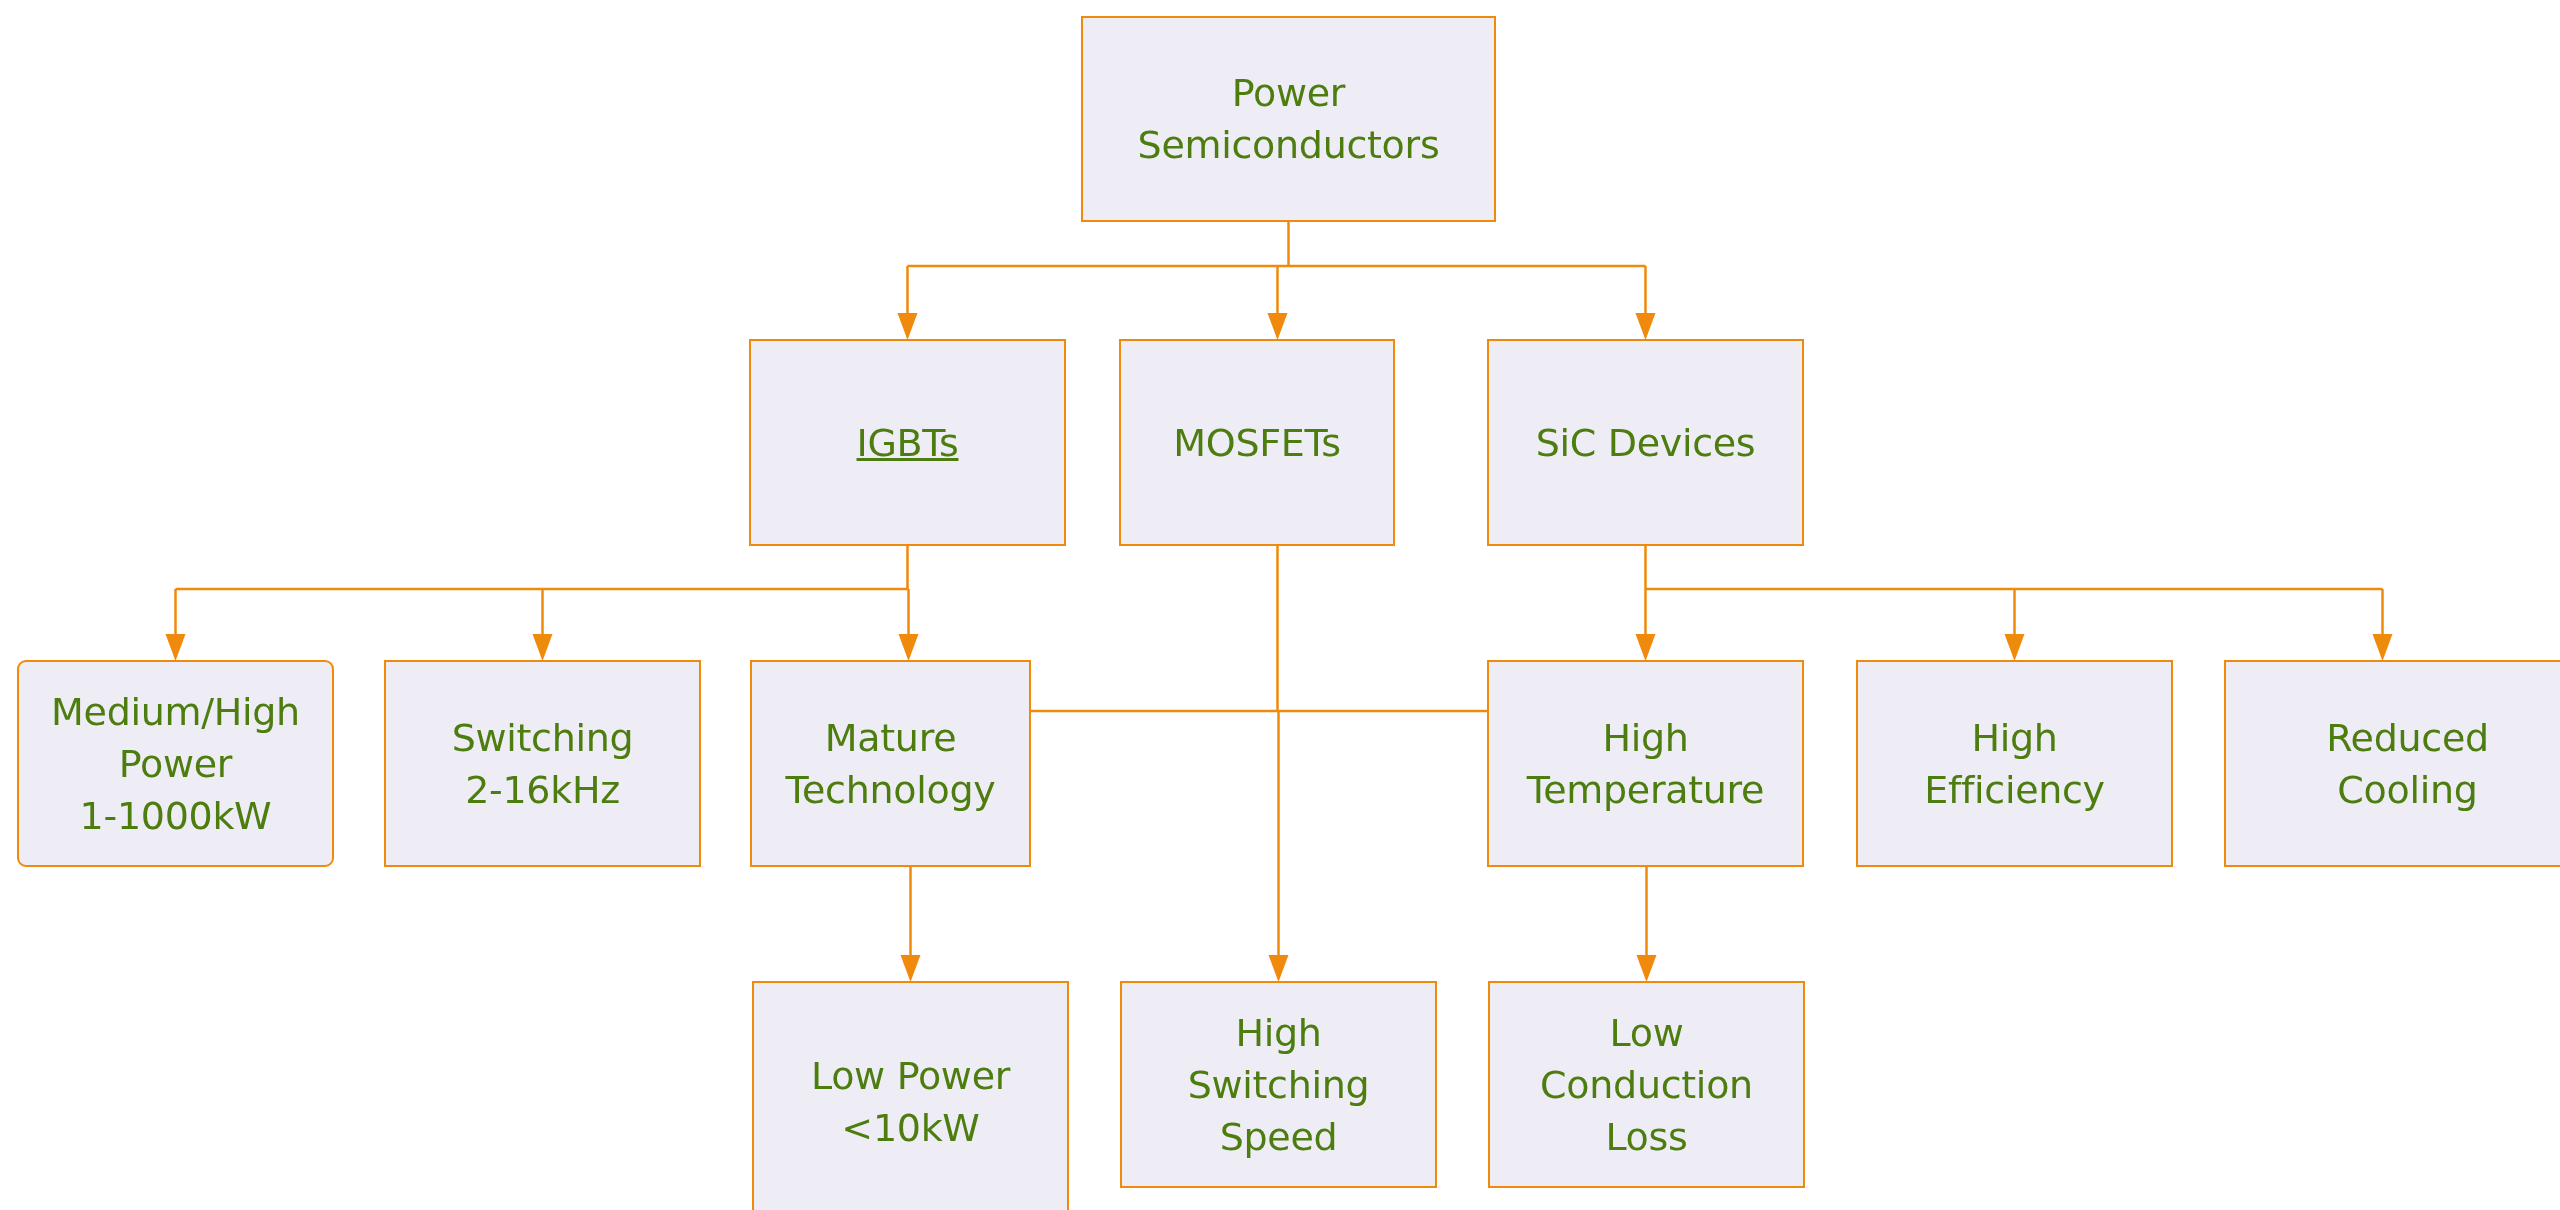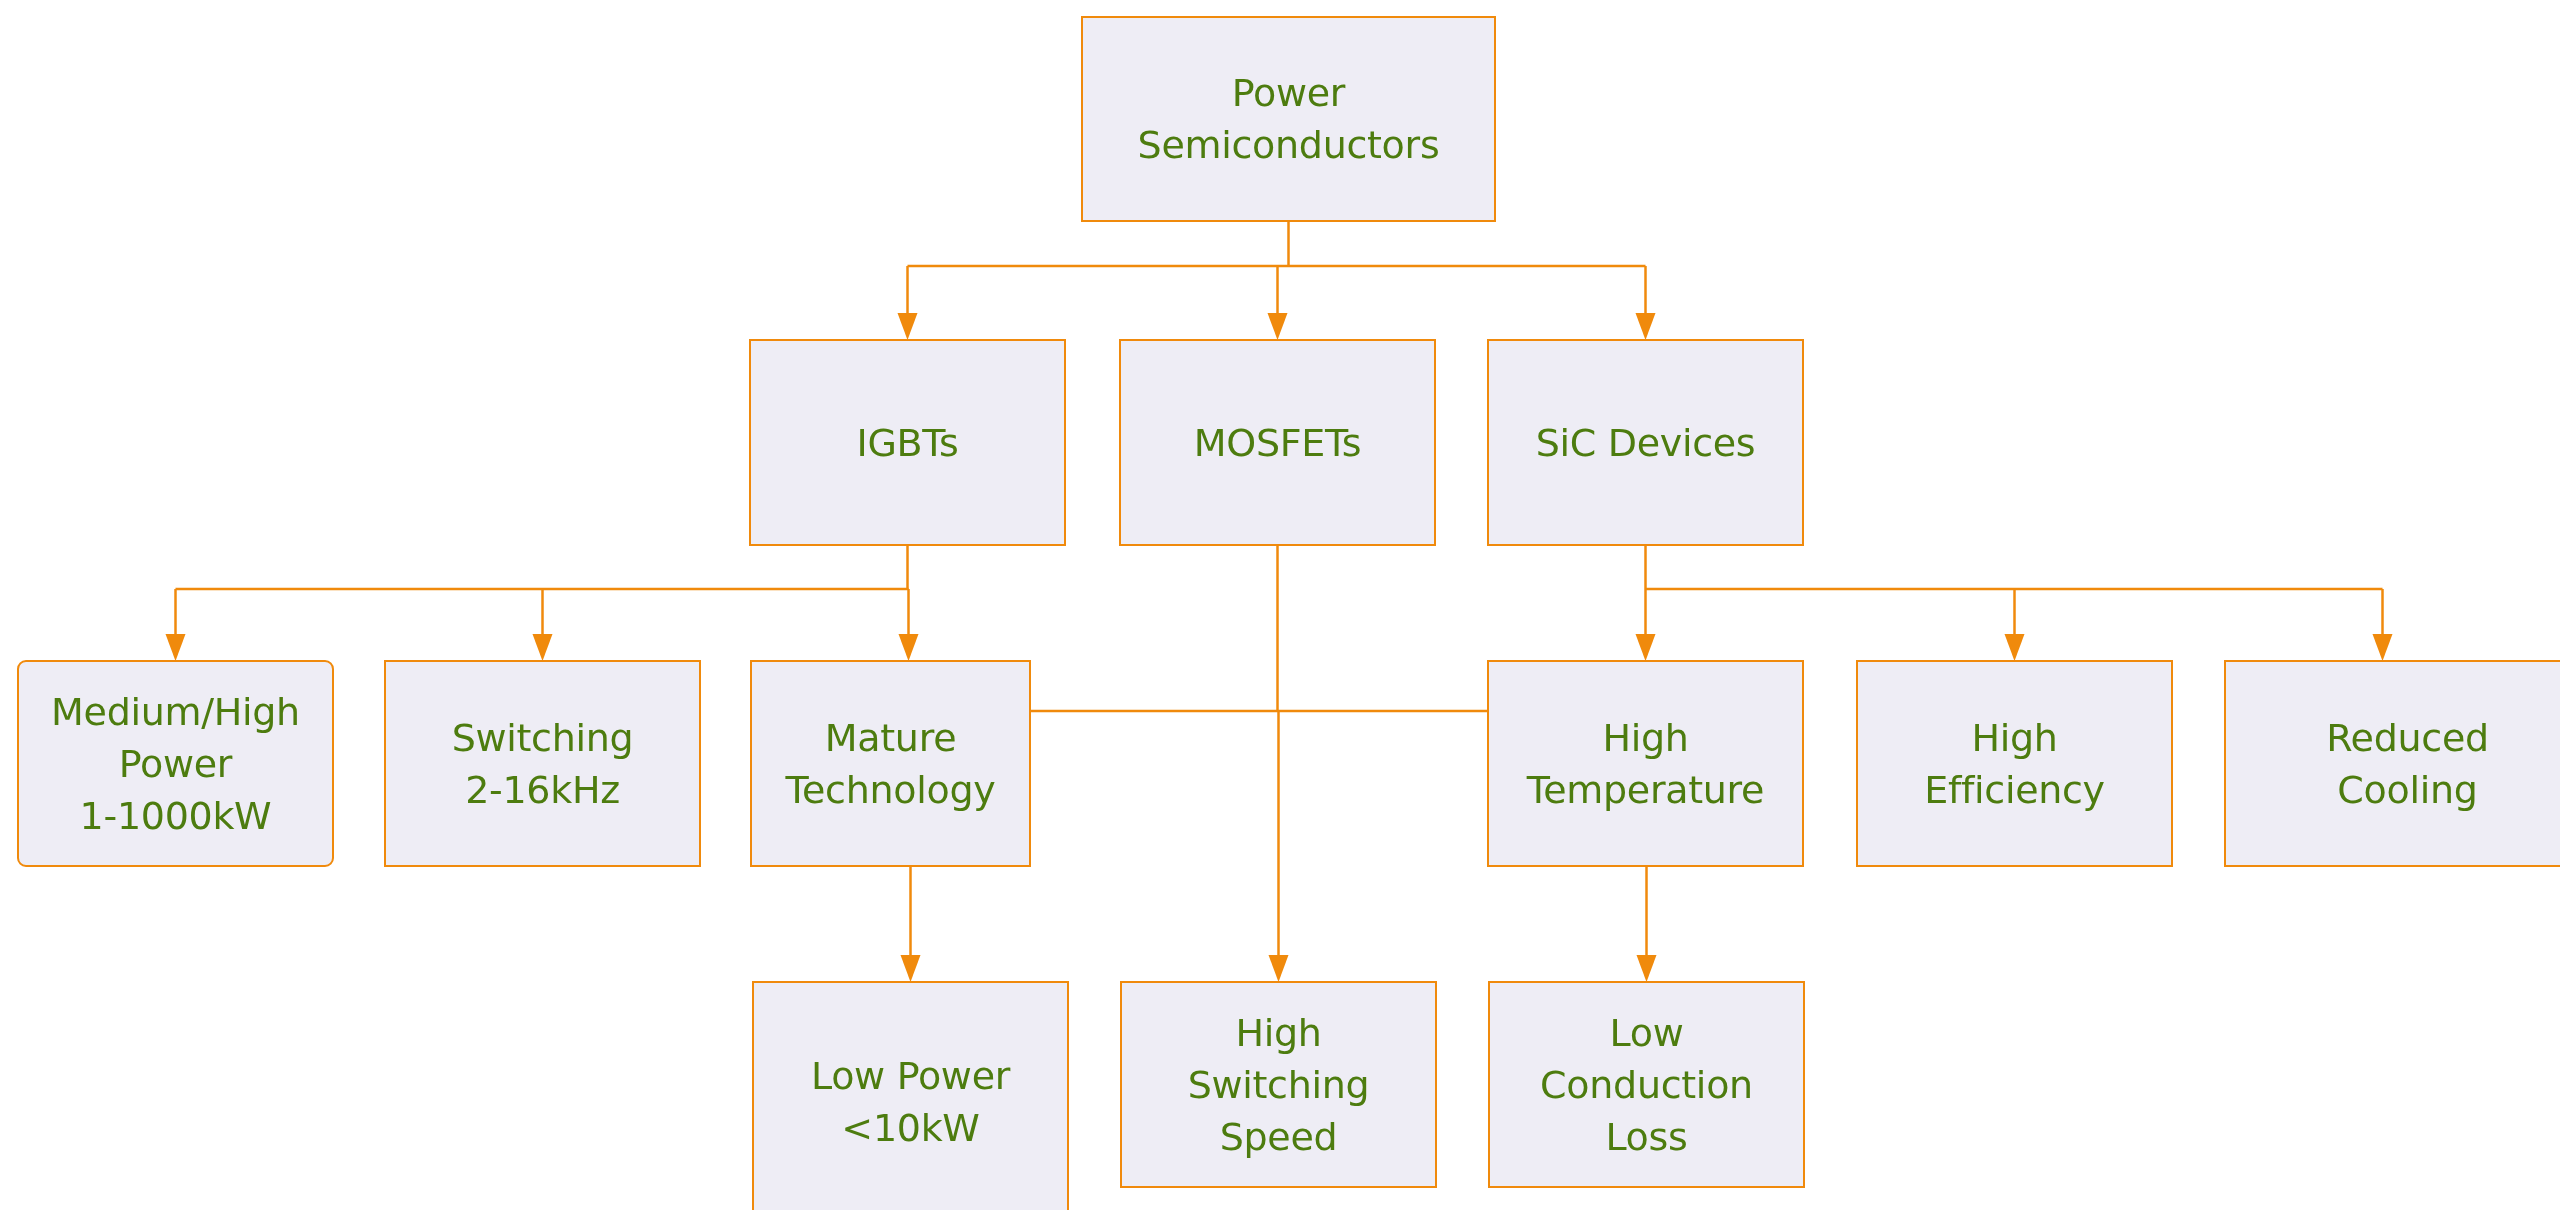--- a/index.html
+++ b/index.html
@@ -60,24 +60,24 @@
       <polygon points="1268.5,955 1288.5,955 1278.5,982" fill="#F08A0C"></polygon>
       <line x1="1646.5" y1="711" x2="1646.5" y2="961" stroke="#F08A0C" stroke-width="2.5"></line>
       <polygon points="1636.5,955 1656.5,955 1646.5,982" fill="#F08A0C"></polygon>
     </svg>
 
   <div class="node" style="left:1081px; top:16px; width:415px; height:206px;">
     <span class="node-label">Power
 Semiconductors</span>
   </div>
 
-  <div class="node" style="left:749px; top:339px; width:317px; height:207px;">
+  <div class="node" style="left:749px; top:339px; width:317px; height:207px;text-decoration:underline;">
     <span class="node-label">IGBTs</span>
   </div>
-  <div class="node" style="left:1119px; top:339px; width:317px; height:207px;">
+  <div class="node" style="left:1119px; top:339px; width:276px; height:207px;">
     <span class="node-label">MOSFETs</span>
   </div>
   <div class="node" style="left:1487px; top:339px; width:317px; height:207px;text-align:center;">
     <span class="node-label">SiC Devices</span>
   </div>
 
   <div class="node" style="left:17px; top:660px; width:317px; height:207px;border-radius:9px;">
     <span class="node-label">Medium/High
 Power
 1-1000kW</span>

